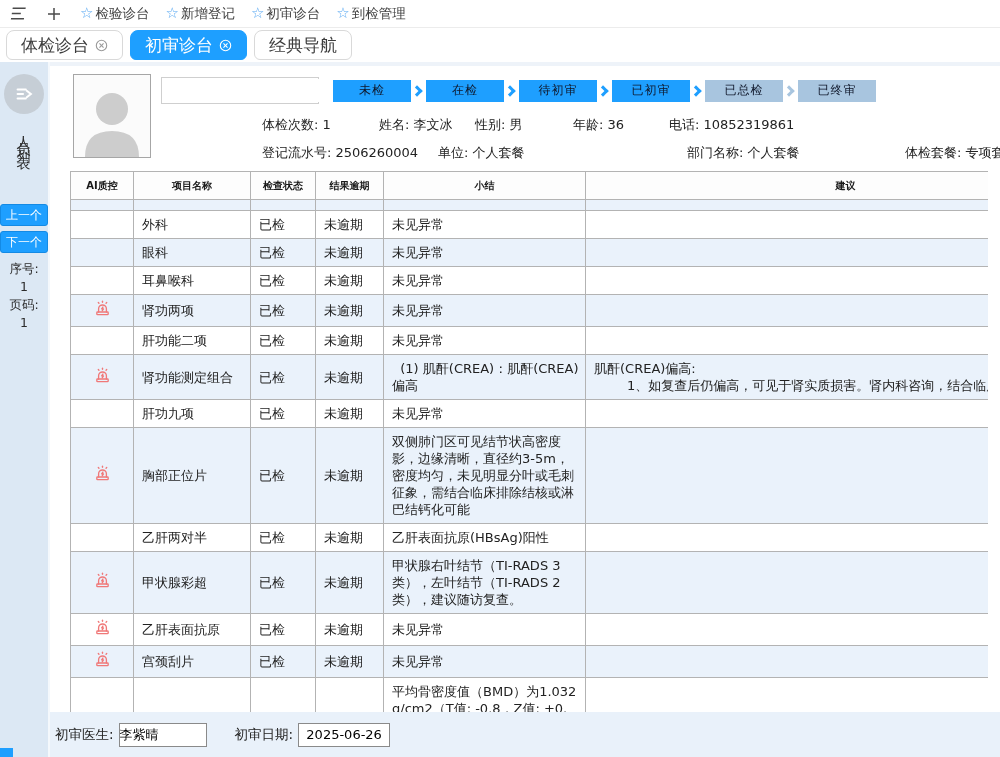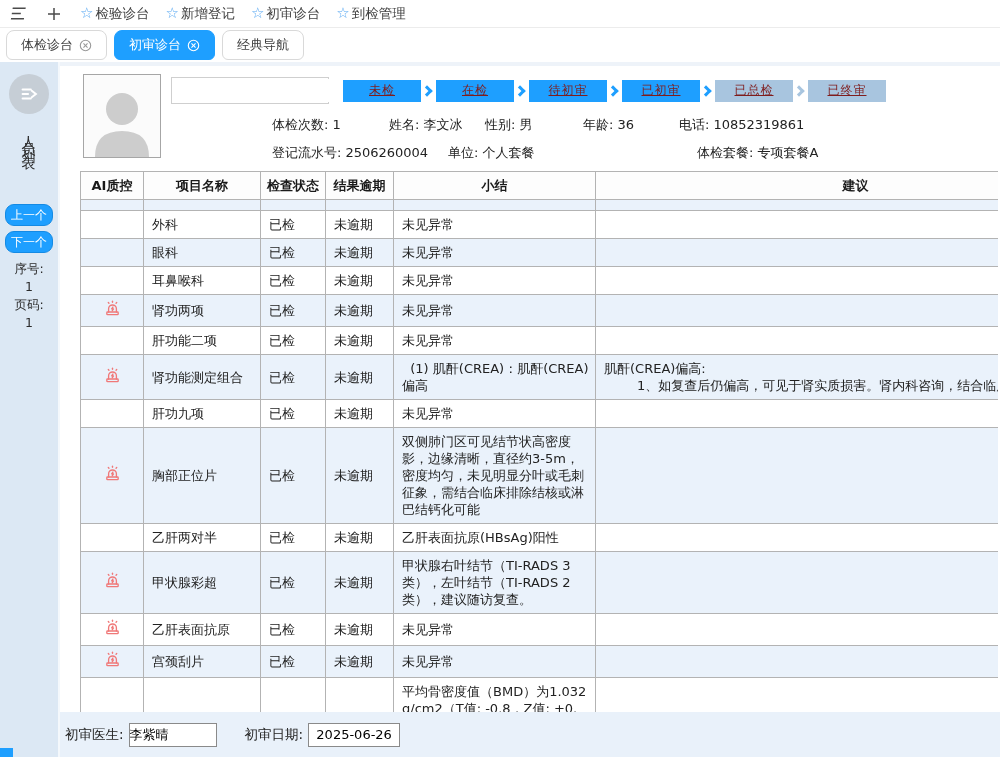--- a/index.html
+++ b/index.html
@@ -9,72 +9,72 @@
   
   .topbar { height:28px; display:flex; align-items:center; gap:16px; padding-left:8px;
     background:#fff; border-bottom:1px solid #ececec; }
   .topbar .sysicon { width:20px; height:18px; display:inline-flex; align-items:center; justify-content:center; cursor:pointer; }
   .menu-item { display:inline-flex; align-items:center; gap:2px; font-size:13.5px; color:#424242; cursor:pointer; }
   .star { color:#5aa9f2; font-size:15px; line-height:1; }
 
   
   .tabbar { height:34px; display:flex; align-items:flex-end; gap:7px; padding:0 0 2px 6px; background:#fff; }
   .tab { height:30px; padding:0 14px; display:inline-flex; align-items:center; gap:6px;
-    font-size:13px; color:#3c3c3c; background:#fff; border:1px solid #d9d9d9;
+    font-size:17px; color:#3c3c3c; background:#fff; border:1px solid #d9d9d9;
     border-radius:8px 8px 6px 6px; cursor:pointer; }
   .tab.active { background:var(--accent); border-color:var(--accent); color:#fff; }
   .tab .close-ic { display:inline-flex; }
 
   
   .main { height:695px; display:flex; background:#eef3f9; }
   .sidebar { width:60px; background:#dce8f4; border-right:2px solid #f4f8fc;
     display:flex; flex-direction:column; align-items:center; }
   .circle-btn { width:40px; height:40px; border-radius:50%; background:#c6ced6;
     margin-top:12px; display:flex; align-items:center; justify-content:center; cursor:pointer; }
   .side-title { margin-top:10px; writing-mode:vertical-rl; text-orientation:upright;
     font-size:14px; letter-spacing:7px; color:#2b2b2b; }
   .side-btn { width:48px; height:22px; margin-top:5px; background:var(--accent);
-    border:1px solid #148ae4; color:#fff; font-size:12px; border-radius:9px; cursor:pointer;
+    border:1px solid #148ae4; color:#fff; font-size:12px; border-radius:3px; cursor:pointer;
     font-family:"DejaVu Sans", sans-serif; }
   .side-btn.first { margin-top:52px; }
   .side-num { font-size:12.5px; color:#2b2b2b; text-align:center; line-height:18px; margin-top:7px; }
 
   .content { flex:1; display:flex; flex-direction:column; }
   .panel { background:#fff; margin-top:4px; height:646px; overflow:hidden; }
 
   
   .patient { height:102px; display:flex; }
   .avatar { width:78px; height:84px; margin:8px 0 0 23px; background:#fbfbfb;
     border:1px solid #a6a6a6; display:flex; align-items:flex-end; justify-content:center; overflow:hidden; }
   .p-right { flex:1; }
   .search-row { display:flex; align-items:center; margin-top:11px; }
   .searchbox { width:158px; height:27px; margin-left:10px; border:1px solid #cfcfcf;
     display:flex; align-items:center; background:#fff; }
   .searchbox input { flex:1; border:none; outline:none; height:23px; padding:0 4px; font-size:13px; }
   .flow { display:flex; align-items:center; margin-left:14px; height:22px; }
   .step { width:78px; height:22px; display:flex; align-items:center; justify-content:center;
-    color:#7f1d1d; font-size:12px; letter-spacing:1px;text-decoration:underline; }
+    color:#0f172a; font-size:12px; letter-spacing:1px; }
   .step.active { background:var(--accent); }
   .step.inactive { background:var(--muted); }
   .sep { width:15px; height:22px; display:flex; align-items:center; justify-content:center; background:#fff; }
   .sep .chev { width:8px; height:8px; border-top:3px solid var(--accent); border-right:3px solid var(--accent);
     transform:rotate(45deg); margin-left:-4px; }
   .sep.inactive .chev { border-color:var(--muted); }
   .inforow { display:flex; margin-top:12px; padding-left:111px; font-size:13px; color:#222; }
   .inforow.second { margin-top:10px; }
   .f { white-space:nowrap; }
   .f .lab { color:#222; }
   .f .val { color:#222; margin-left:4px; }
   .w176{width:176px}.w117{width:117px}.w96{width:96px}.w98{width:98px}.w249{width:249px}.w218{width:218px}
 
   
   .table-clip { margin:3px 0 0 20px; width:918px; height:541px; overflow:hidden; }
   table.results { border-collapse:collapse; table-layout:fixed; width:1035px; font-size:13px; }
   .results th, .results td { border:1px solid #b3b3b3; }
-  .results th { height:28px; font-size:13px; font-weight:bold; color:#1a1a1a; background:#fdfdfd; text-align:center; }
+  .results th { height:28px; font-size:10px; font-weight:bold; color:#1a1a1a; background:#fdfdfd; text-align:center; }
   .results td { padding:5px 4px 5px 8px; line-height:17px; vertical-align:middle; color:#222; }
   .results tbody tr:nth-child(odd) { background:#eaf2fb; }
   .results tbody tr:nth-child(even) { background:#fff; }
   .results tr.partial td { padding:0; height:10px; }
   .c-alarm { text-align:center; padding:5px 2px !important; }
   .c-summary, .c-advice { white-space:pre-wrap; word-break:break-all; }
   .col1{width:63px}.col2{width:117px}.col3{width:65px}.col4{width:68px}.col5{width:202px}.col6{width:520px}
 
   
   .footer { height:45px; background:#e9f1fa; display:flex; align-items:center; padding-left:5px; font-size:13.5px; }
@@ -220,20 +220,21 @@
           <div class="inforow">
             <span class="f w117"><span class="lab">体检次数:</span><span class="val">1</span></span>
             <span class="f w96"><span class="lab">姓名:</span><span class="val">李文冰</span></span>
             <span class="f w98"><span class="lab">性别:</span><span class="val">男</span></span>
             <span class="f w96"><span class="lab">年龄:</span><span class="val">36</span></span>
             <span class="f"><span class="lab">电话:</span><span class="val">10852319861</span></span>
           </div>
           <div class="inforow second">
             <span class="f w176"><span class="lab">登记流水号:</span><span class="val">2506260004</span></span>
             <span class="f w249"><span class="lab">单位:</span><span class="val">个人套餐</span></span>
+            <span class="f w218"><span class="lab">部门名称:</span><span class="val">个人套餐</span></span>
             <span class="f"><span class="lab">体检套餐:</span><span class="val">专项套餐A</span></span>
           </div>
         </div>
       </div>
 
       <div class="table-clip">
         <table class="results">
           <colgroup>
               <col class="col1">
               <col class="col2">

